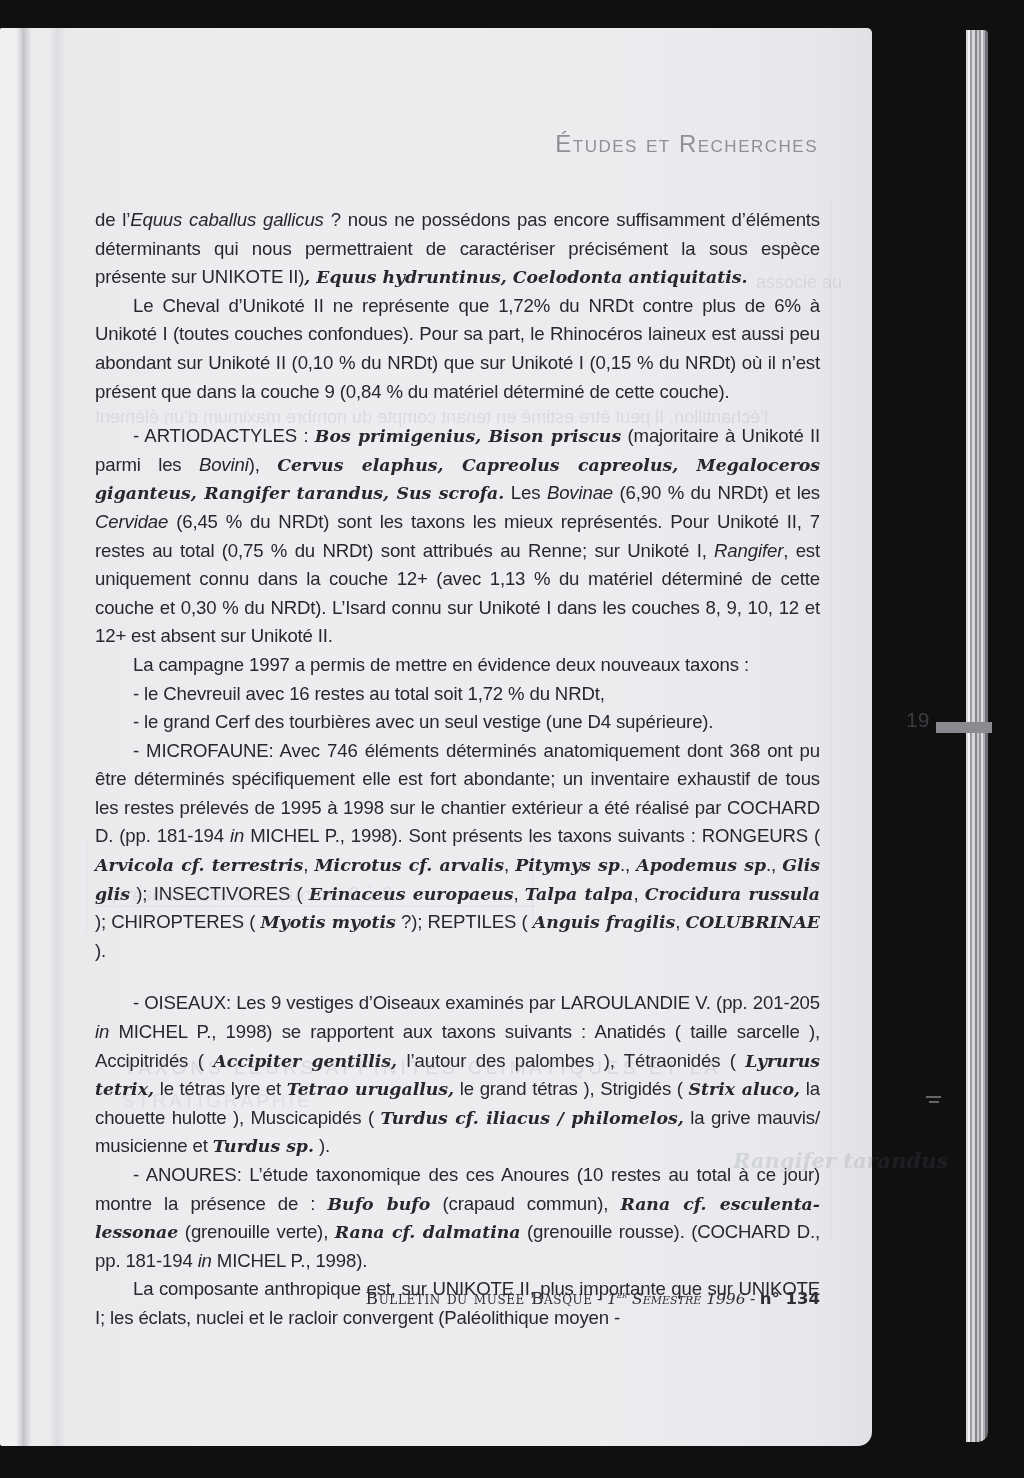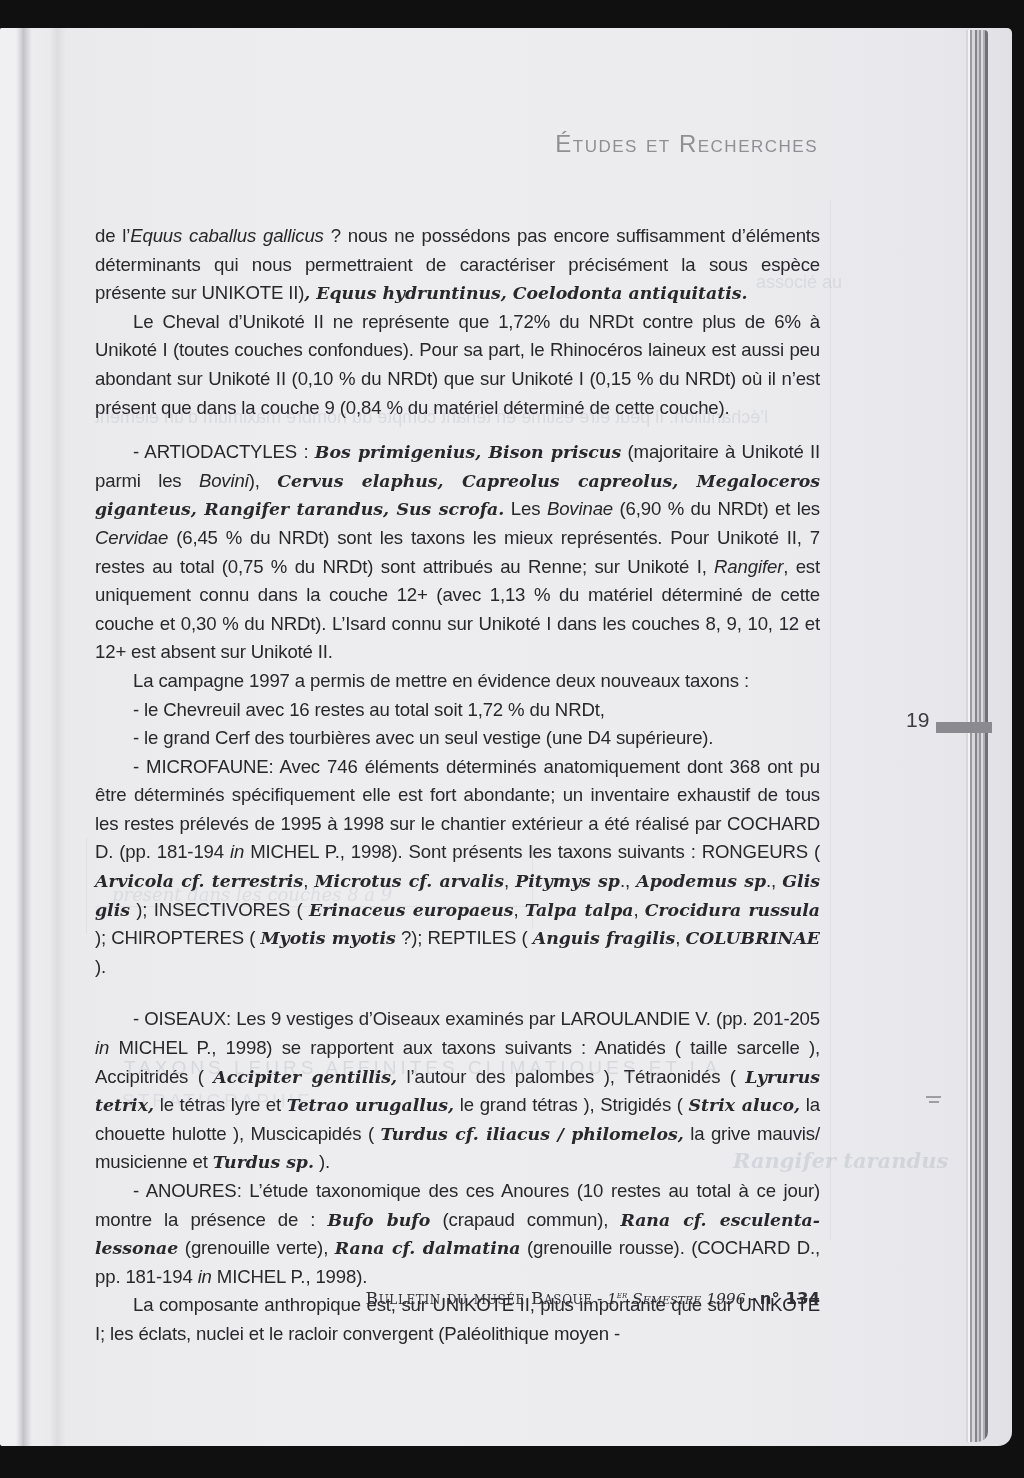--- a/index.html
+++ b/index.html
@@ -3,21 +3,21 @@
 <meta charset="utf-8">
 <style>
   html,body{margin:0;padding:0;}
   body{
     width:1024px;height:1478px;position:relative;overflow:hidden;
     background:#101011;
     font-family:"Liberation Sans",sans-serif;
   }
   
   .page{
-    position:absolute;left:0;top:28px;width:1012px;height:1418px;
+    position:absolute;left:0;top:28px;width:872px;height:1418px;
     background:linear-gradient(90deg,#cfcfd4 0px,#e0e0e4 10px,#ededf0 30px,#eaeaed 52px,
                #ededf0 30%,#ececef 70%,#e8e8ec 93%,#e1e1e5 100%);
     border-radius:2px 5px 14px 3px;
   }
   .prev-edge{position:absolute;left:0;top:0;width:22px;height:100%;
     background:#f0f0f3;border-radius:2px 0 0 3px;}
   .fold{position:absolute;top:0;height:100%;width:16px;
     background:linear-gradient(90deg,rgba(60,60,72,0) 0,rgba(60,60,72,.22) 45%,rgba(60,60,72,0) 100%);}
   .fold-a{left:16px;} .fold-b{left:50px;opacity:.35;}
   .fore-edge{
@@ -36,21 +36,21 @@
   .pagenum{position:absolute;left:906px;top:680px;font-size:21px;color:#3b3b40;}
   .tabbar{position:absolute;left:936px;top:722px;width:56px;height:11px;background:#8a8a90;}
   .footer{position:absolute;left:95px;top:1260px;width:725px;text-align:right;color:#2e2e33;white-space:nowrap;}
   .f-j{font-family:"DejaVu Serif",serif;font-variant:small-caps;font-weight:400;
        font-size:17px;letter-spacing:.6px;}
   .f-sep{font-size:16px;}
   .f-iss{font-family:"DejaVu Serif",serif;font-style:italic;font-variant:small-caps;font-size:15.5px;}
   .f-iss sup{font-size:10px;text-align:right;}
   .f-num{font-family:"DejaVu Sans",sans-serif;font-weight:700;font-size:16.5px;}
   
-  .textcol{position:absolute;left:95px;top:194px;width:725px;}
+  .textcol{position:absolute;left:95px;top:178px;width:725px;}
   .textcol p{
     margin:0;text-align:justify;
     font-size:18.6px;line-height:28.6px;letter-spacing:-0.15px;
     color:#27272c;
   }
   .textcol p.indent{text-indent:38px;}
   .textcol p.gap{margin-top:16px;}
   .textcol p.gap-lg{margin-top:24px;}
   .seg-i{font-style:italic;}
   .seg-b{font-family:"DejaVu Serif",serif;font-weight:700;font-style:italic;

